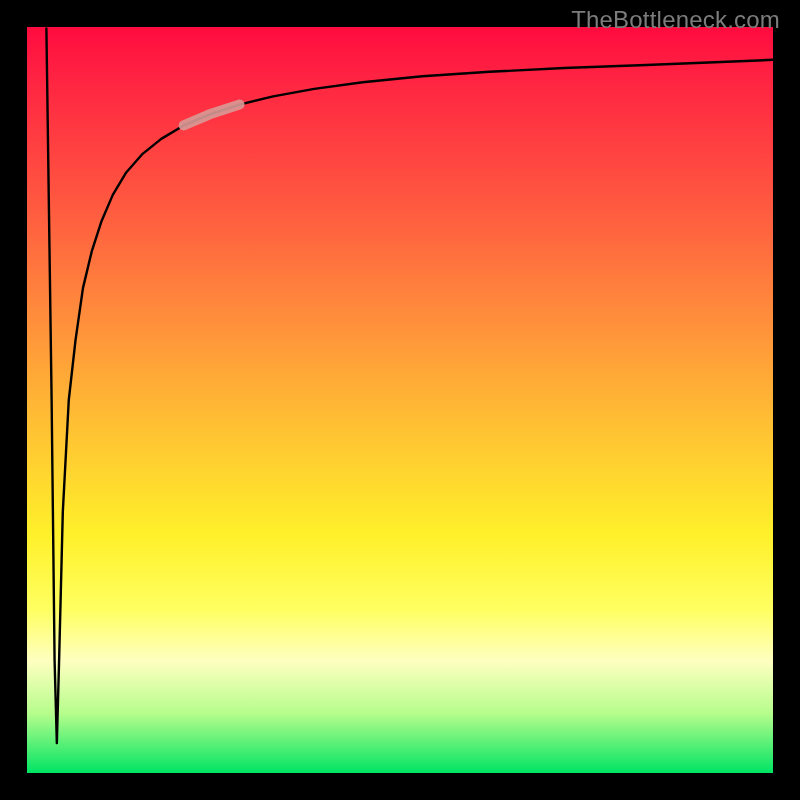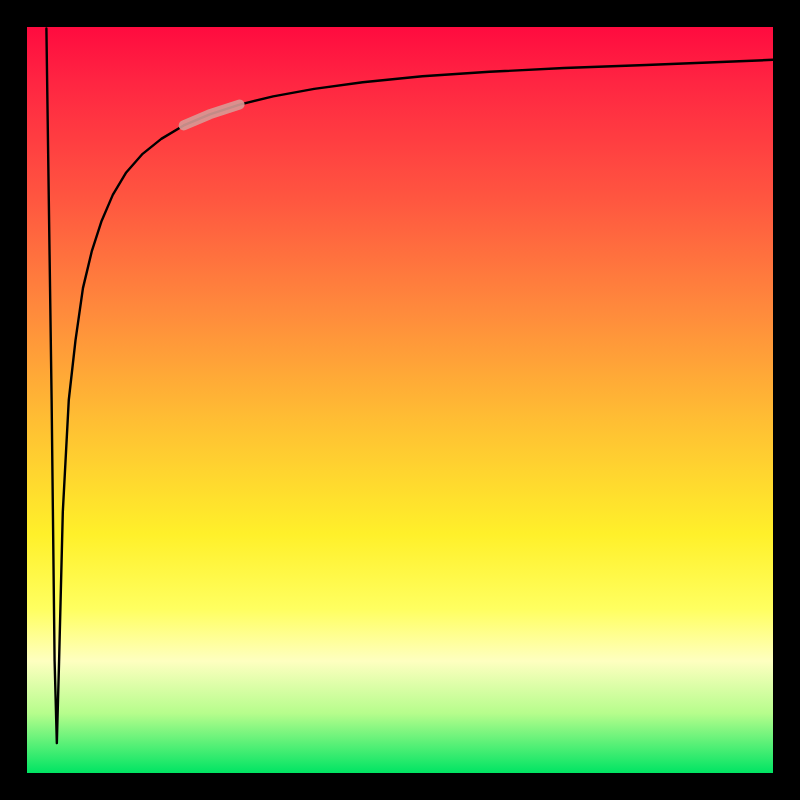--- a/index.html
+++ b/index.html
@@ -61,13 +61,14 @@
 <body>
 
 <div class="chart-container">
   <div class="plot-area"></div>
 
   <svg class="curve" viewBox="0 0 746 746" preserveAspectRatio="none">
     <path id="main-curve" fill="none" stroke="#000000" stroke-width="2.4" stroke-linejoin="round" stroke-linecap="round" d="M19.40 1.49 L24.62 373.00 L27.60 634.10 L29.84 716.16 L32.08 634.10 L35.81 484.90 L41.78 373.00 L48.49 313.32 L55.95 261.10 L64.90 223.80 L74.60 193.96 L85.79 167.85 L99.22 145.47 L115.63 126.82 L134.28 111.90 L156.66 98.47 L182.77 87.28 L212.61 77.58 L246.18 69.38 L287.21 61.92 L335.70 55.20 L395.38 49.24 L462.52 44.76 L537.12 41.03 L619.18 38.05 L693.78 35.06 L746.00 32.82"></path>
     <path id="highlight-seg" fill="none" stroke="#d89a96" stroke-width="10" stroke-linecap="round" opacity="0.9" d="M156.66 98.47 L182.77 87.28 L212.61 77.58"></path>
   </svg>
 
+  <div class="watermark">TheBottleneck.com</div>
 </div>
 
 </body></html>

